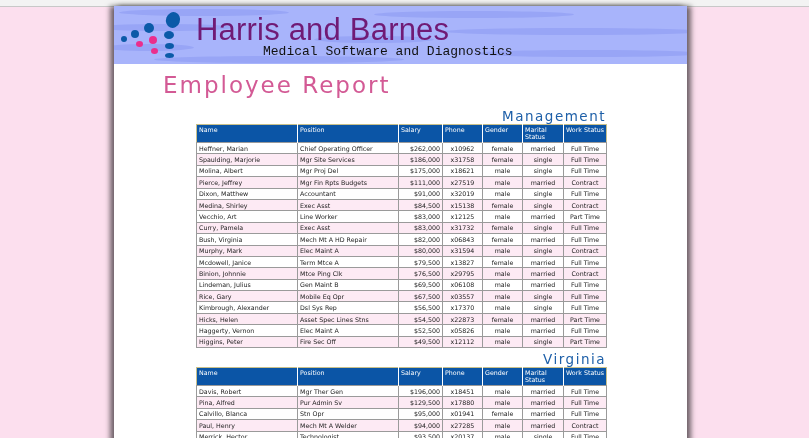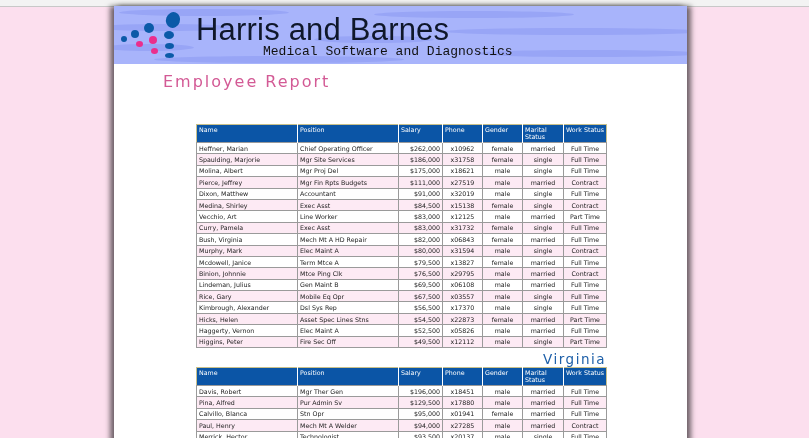--- a/index.html
+++ b/index.html
@@ -19,31 +19,31 @@
     box-shadow: -4px 0 5px rgba(0,0,0,0.55), 4px 0 5px rgba(0,0,0,0.55);
   }
   .banner {
     position: absolute; left: 0; top: 0; width: 573px; height: 58px;
     background: #a8b4fb; overflow: hidden;
   }
   .stripe { position: absolute; height: 7px; border-radius: 50%; background: #98a5f6; }
   .dot { position: absolute; border-radius: 50%; }
   .brand-title {
     position: absolute; left: 82px; top: 6px;
-    font-family: "Liberation Sans", sans-serif; font-size: 31px; color: #0f172a;
+    font-family: "Liberation Sans", sans-serif; font-size: 31px; color: #701a75;
     letter-spacing: 0.2px; white-space: nowrap;
   }
   .brand-sub {
     position: absolute; left: 149px; top: 38px;
     font-family: Liberation Mono, monospace; font-size: 13px; color: #111;
     white-space: nowrap;
   }
   .report-title {
     position: absolute; left: 49px; top: 66px;
-    font-family: "DejaVu Sans", sans-serif; font-size: 16px; color: #d35a95;
+    font-family: "DejaVu Sans", sans-serif; font-size: 23px; color: #d35a95;
     letter-spacing: 2px; white-space: nowrap;
   }
   .section-title {
     position: absolute; right: 81px;
     font-family: "DejaVu Sans", sans-serif; font-size: 13.5px; color: #1d5fa8;
     letter-spacing: 1.5px; white-space: nowrap;
   }
   table.emp {
     position: absolute; left: 82px; width: 410px;
     border-collapse: collapse; table-layout: fixed;
@@ -94,20 +94,21 @@
       <div class="dot" style="left:22px;top:35px;width:7px;height:6px;background:#ea2e8d;"></div>
       <div class="dot" style="left:37px;top:42px;width:7px;height:6px;background:#ea2e8d;"></div>
     </div>
 
     <div class="brand-title">Harris and Barnes</div>
     <div class="brand-sub">Medical Software and Diagnostics</div>
   </div>
 
   <div class="report-title">Employee Report</div>
 
+  <div class="section-title" style="top:102px;">Management</div>
   <table class="emp" style="top:118px;">
     <colgroup>
       <col style="width:101px">
         <col style="width:101px">
         <col style="width:44px">
         <col style="width:40px">
         <col style="width:40px">
         <col style="width:41px">
         <col style="width:43px">
     </colgroup>

